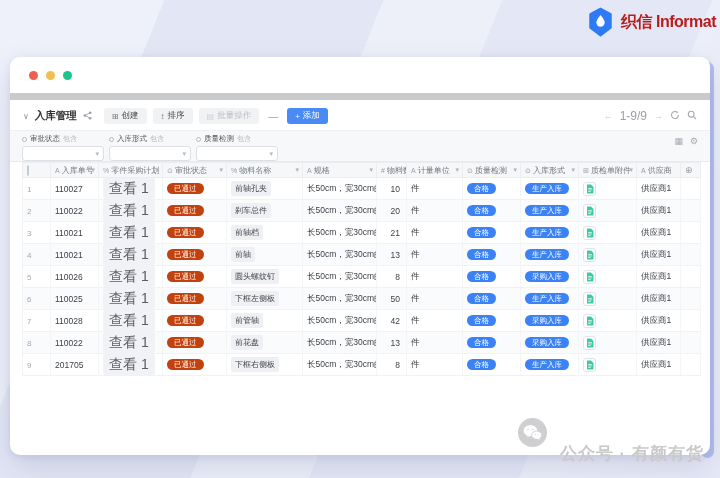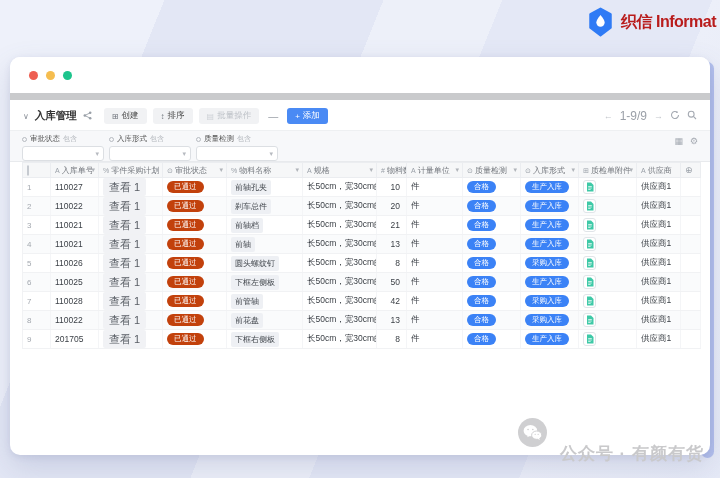--- a/index.html
+++ b/index.html
@@ -75,21 +75,21 @@
   .ti-sel::before { content:"⊙"; } .ti-num::before { content:"#"; }
   .ti-att::before { content:"⊞"; } .ti-add::before { content:"⊕"; font-size:9px; }
   .chev { position:absolute; right:3px; top:3px; font-size:7px; color:#b0b4ba; cursor:pointer; }
   .cbx { width:8px; height:8px; border:1px solid #c6cad0; border-radius:2px; background:#fff; cursor:pointer; }
   td { height:16px; border-bottom:1px solid #f1f2f4; border-right:1px solid #f4f5f7;
     font-size:8.5px; color:#3a3f45; padding:0 4px; white-space:nowrap; overflow:hidden; background:#fff; }
   tr:nth-child(even) td { background:#fafbfc; }
   td.first { border-left:1px solid #f1f2f4; }
   .idx { color:#a3a8af; font-size:8px; }
   .viewbtn { display:inline-block; background:#f1f2f5; border-radius:2px; padding:1.5px 6px;
-    font-size:11px; color:#585d64; cursor:pointer; }
+    font-size:14px; color:#585d64; cursor:pointer; }
   .pill { display:inline-block; border-radius:8px; color:#fff; font-size:7.5px;
     padding:2px 7px; line-height:1; }
   .pill.green { background:#c2410c; }
   .pill.blue  { background:#3b82f6; }
   .tag { display:inline-block; background:#eef0f4; border-radius:2px; padding:2px 4px;
     font-size:8px; color:#42474d; }
   .qty { display:block; text-align:right; padding-right:2px; }
   .attach { display:inline-flex; width:13px; height:14px; background:#fff;
     border:1px solid #e0e4e8; border-radius:3px; align-items:center; justify-content:center; cursor:pointer; }
 

